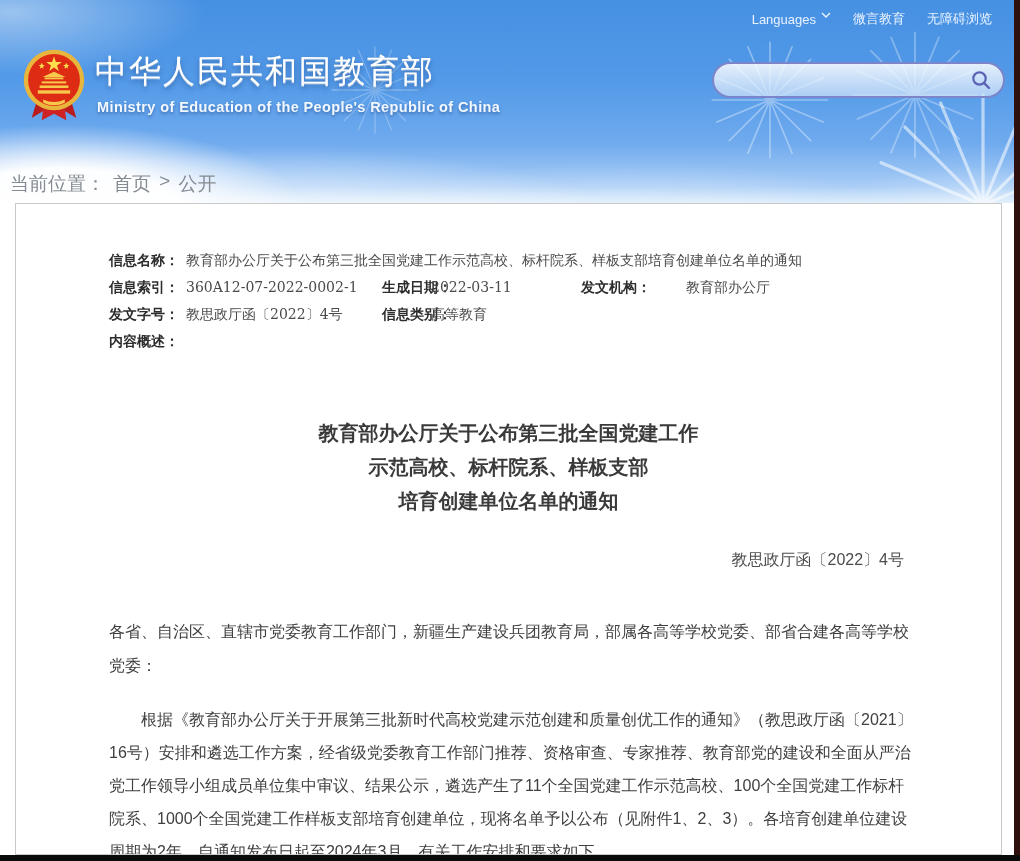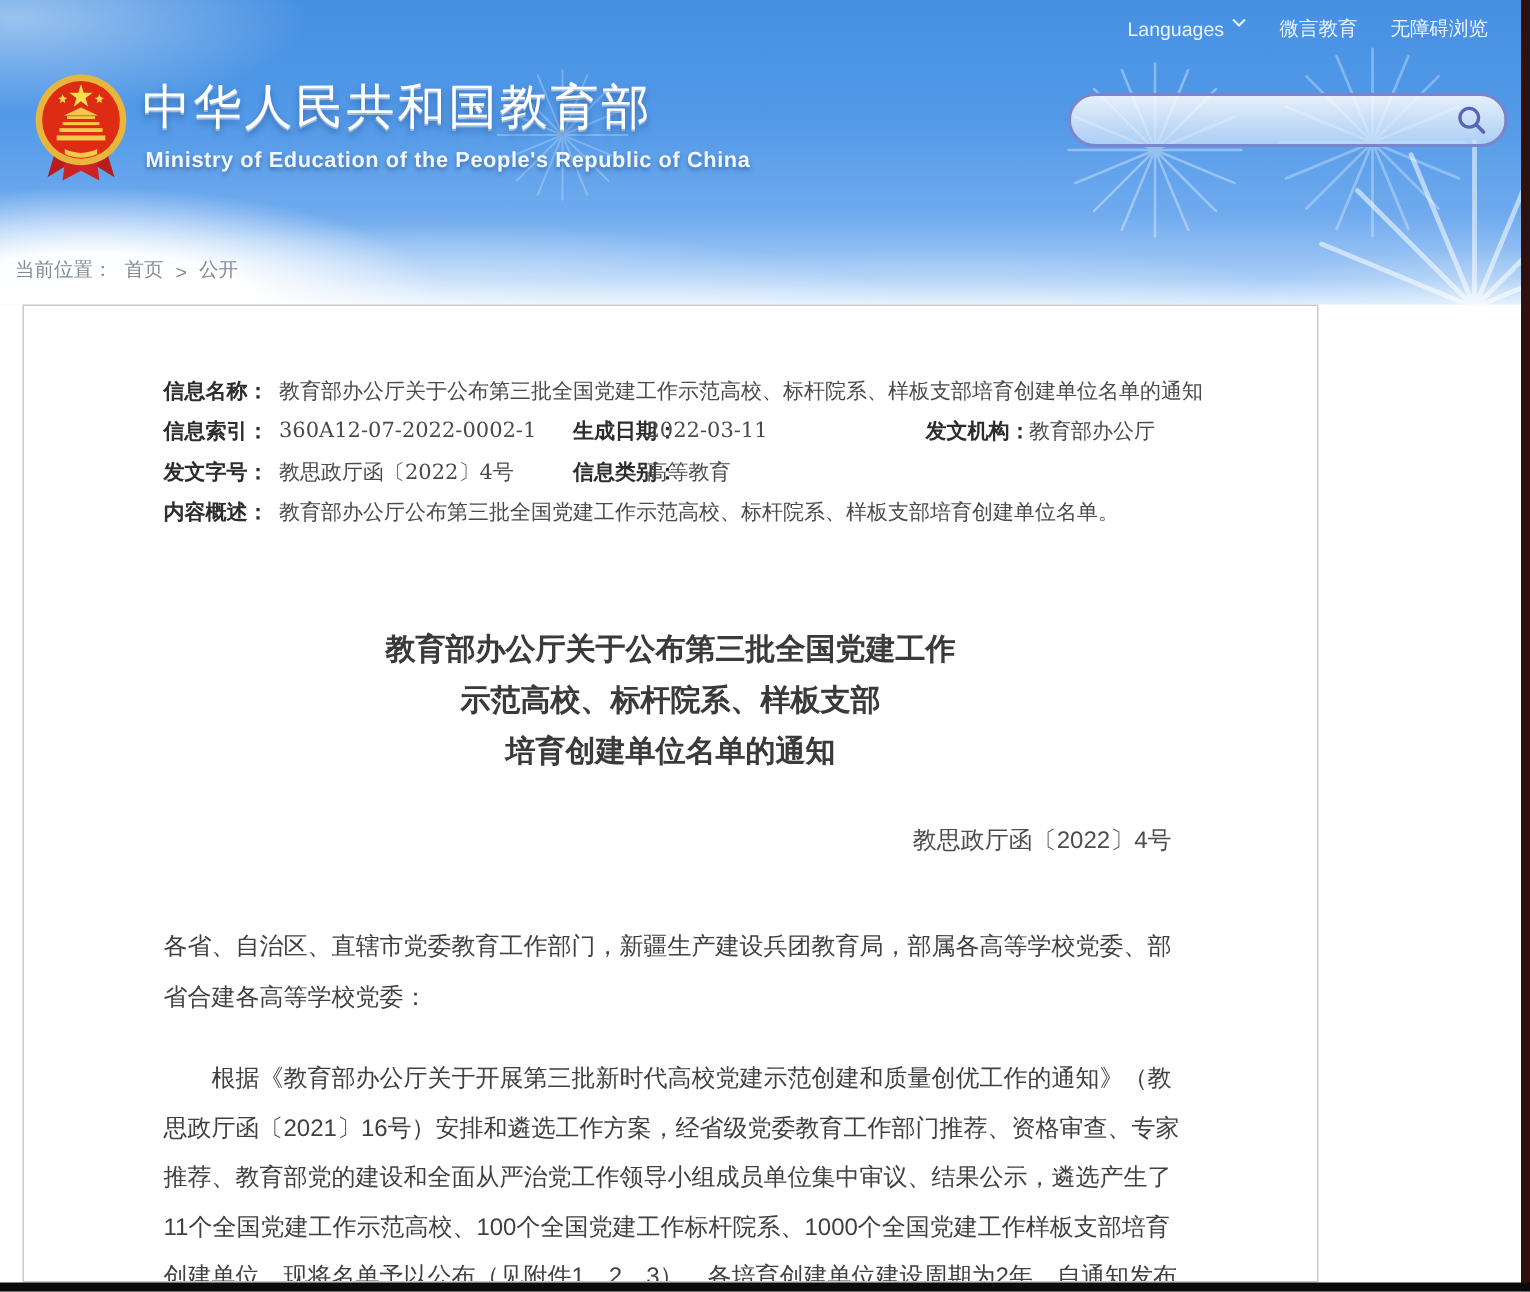--- a/index.html
+++ b/index.html
@@ -53,39 +53,39 @@
     display:flex; align-items:center; padding:0 10px 0 16px;
   }
   .searchbox input {
     flex:1; border:none; outline:none; background:transparent;
     font-size:14px; color:#334; height:100%;
   }
   .search-btn { width:24px; height:24px; border:none; background:transparent; cursor:pointer; padding:0; display:flex; align-items:center; justify-content:center; }
 
   .breadcrumb {
     position:absolute; left:10px; top:171px; z-index:5;
-    font-size:13px; color:#858b93; display:flex; gap:8px; align-items:flex-end;
-    font-family:Liberation Sans, sans-serif;
+    font-size:19px; color:#858b93; display:flex; gap:8px; align-items:flex-start;
+    font-family:Liberation Mono, monospace;
   }
   .breadcrumb a { color:#858b93; text-decoration:none; cursor:pointer; }
 
   
   .panel {
-    position:absolute; left:15px; top:203px; width:864px; height:652px;
+    position:absolute; left:15px; top:203px; width:987px; height:652px;
     background:#fff; border:1px solid #c9c9c9; overflow:hidden; z-index:3;
   }
 
   .meta {
     margin:48px 0 0 93px;
     font-family:"DejaVu Serif", serif; font-size:14px; color:#4a4a4a;
   }
   .meta-row { position:relative; height:27px; }
   .meta .at { position:absolute; top:0; white-space:nowrap; }
   .meta .lbl { font-weight:bold; color:#2d2d2d; }
-  .c0{left:0;} .c1{left:77px;} .c2{left:237px;margin-left:36px;} .c3{left:322px;text-align:right;} .c4{left:508px;} .c5{left:577px;}
+  .c0{left:0;} .c1{left:77px;} .c2{left:237px;margin-left:36px;} .c3{left:322px;text-align:right;} .c4{left:472px;} .c5{left:577px;}
 
   .doc-title {
     margin-top:56px; text-align:center;
     font-size:20px; font-weight:bold; color:#3a3a3a; line-height:34px;
   }
   .doc-number {
     margin-top:32px; text-align:right; padding-right:97px;
     font-size:16px; color:#4c4c4c;
   }
   .body-text { padding:0 88px 0 93px; font-size:16px; color:#404040; }
@@ -205,21 +205,20 @@
         <span class="at c5">教育部办公厅</span>
       </div>
       <div class="meta-row">
         <span class="at c0 lbl">发文字号：</span>
         <span class="at c1">教思政厅函〔2022〕4号</span>
         <span class="at c2 lbl">信息类别：</span>
         <span class="at c3">高等教育</span>
       </div>
       <div class="meta-row">
         <span class="at c0 lbl">内容概述：</span>
-        <span class="at c1">教育部办公厅公布第三批全国党建工作示范高校、标杆院系、样板支部培育创建单位名单。</span>
       </div>
     </div>
 
     <div class="doc-title">
       <div>教育部办公厅关于公布第三批全国党建工作</div>
       <div>示范高校、标杆院系、样板支部</div>
       <div>培育创建单位名单的通知</div>
     </div>
 
     <div class="doc-number">教思政厅函〔2022〕4号</div>

